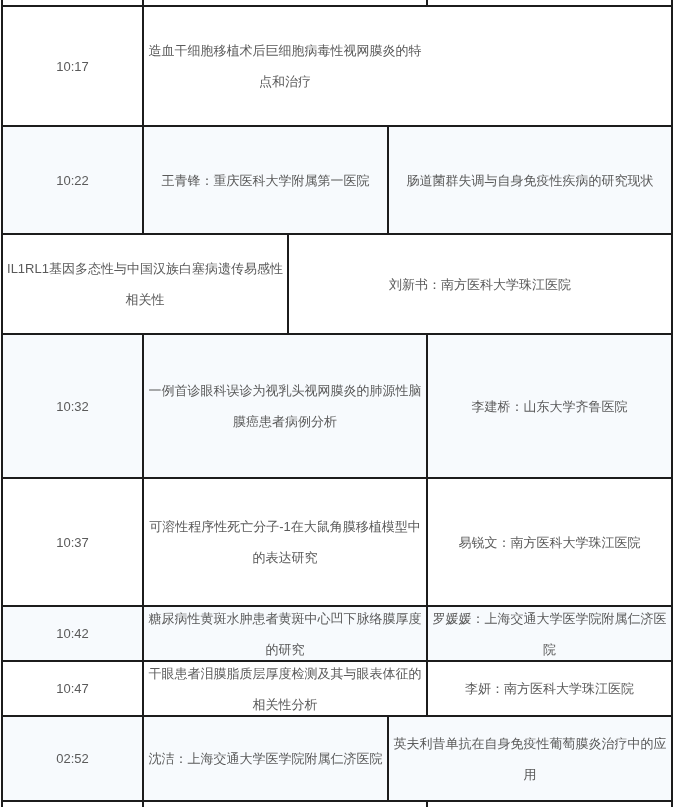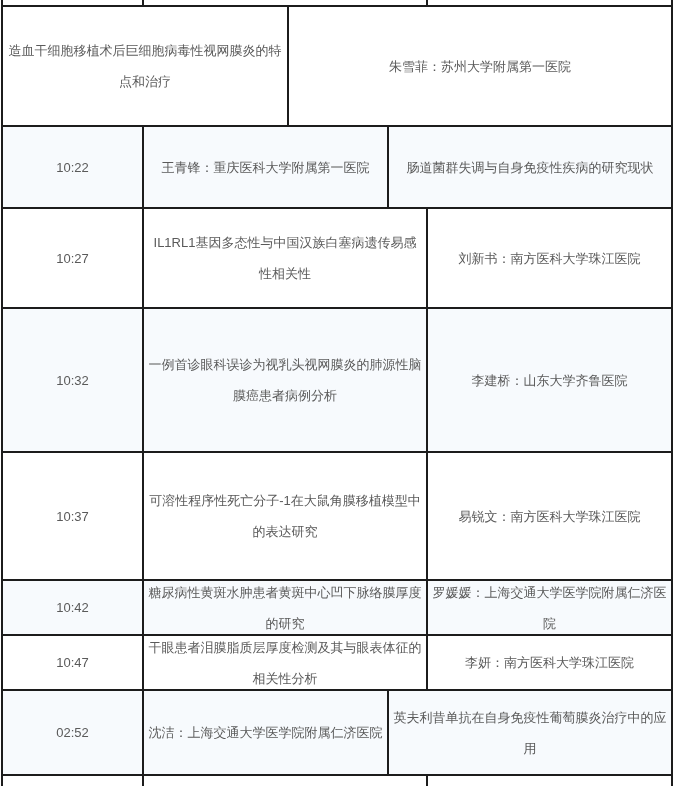--- a/index.html
+++ b/index.html
@@ -53,42 +53,39 @@
 
 <div class="tbl">
   <div class="row" style="height:7px">
     <div class="cell c-time"></div>
     <div class="cell c-title"></div>
     <div class="cell c-speaker"></div>
   </div>
 
   <div id="rows-container">
       <div class="row" style="height: 120px;">
+    <div class="cell c-time">
+      <div class="cell-text">10:17</div>
+    </div>
     <div class="cell c-title">
       <div class="cell-text">造血干细胞移植术后巨细胞病毒性视网膜炎的特点和治疗</div>
     </div>
-    <div class="cell c-speaker">
-      <div class="cell-text">朱雪菲：苏州大学附属第一医院</div>
-    </div>
   </div>
-      <div class="row alt" style="height: 82px;">
+      <div class="row alt" style="height: 108px;">
     <div class="cell c-time">
       <div class="cell-text">10:22</div>
     </div>
     <div class="cell c-speaker">
       <div class="cell-text">王青锋：重庆医科大学附属第一医院</div>
     </div>
     <div class="cell c-title">
       <div class="cell-text">肠道菌群失调与自身免疫性疾病的研究现状</div>
     </div>
   </div>
       <div class="row" style="height: 100px;">
-    <div class="cell c-time">
-      <div class="cell-text">10:27</div>
-    </div>
     <div class="cell c-title">
       <div class="cell-text">IL1RL1基因多态性与中国汉族白塞病遗传易感性相关性</div>
     </div>
     <div class="cell c-speaker">
       <div class="cell-text">刘新书：南方医科大学珠江医院</div>
     </div>
   </div>
       <div class="row alt" style="height: 144px;">
     <div class="cell c-time">
       <div class="cell-text">10:32</div>

